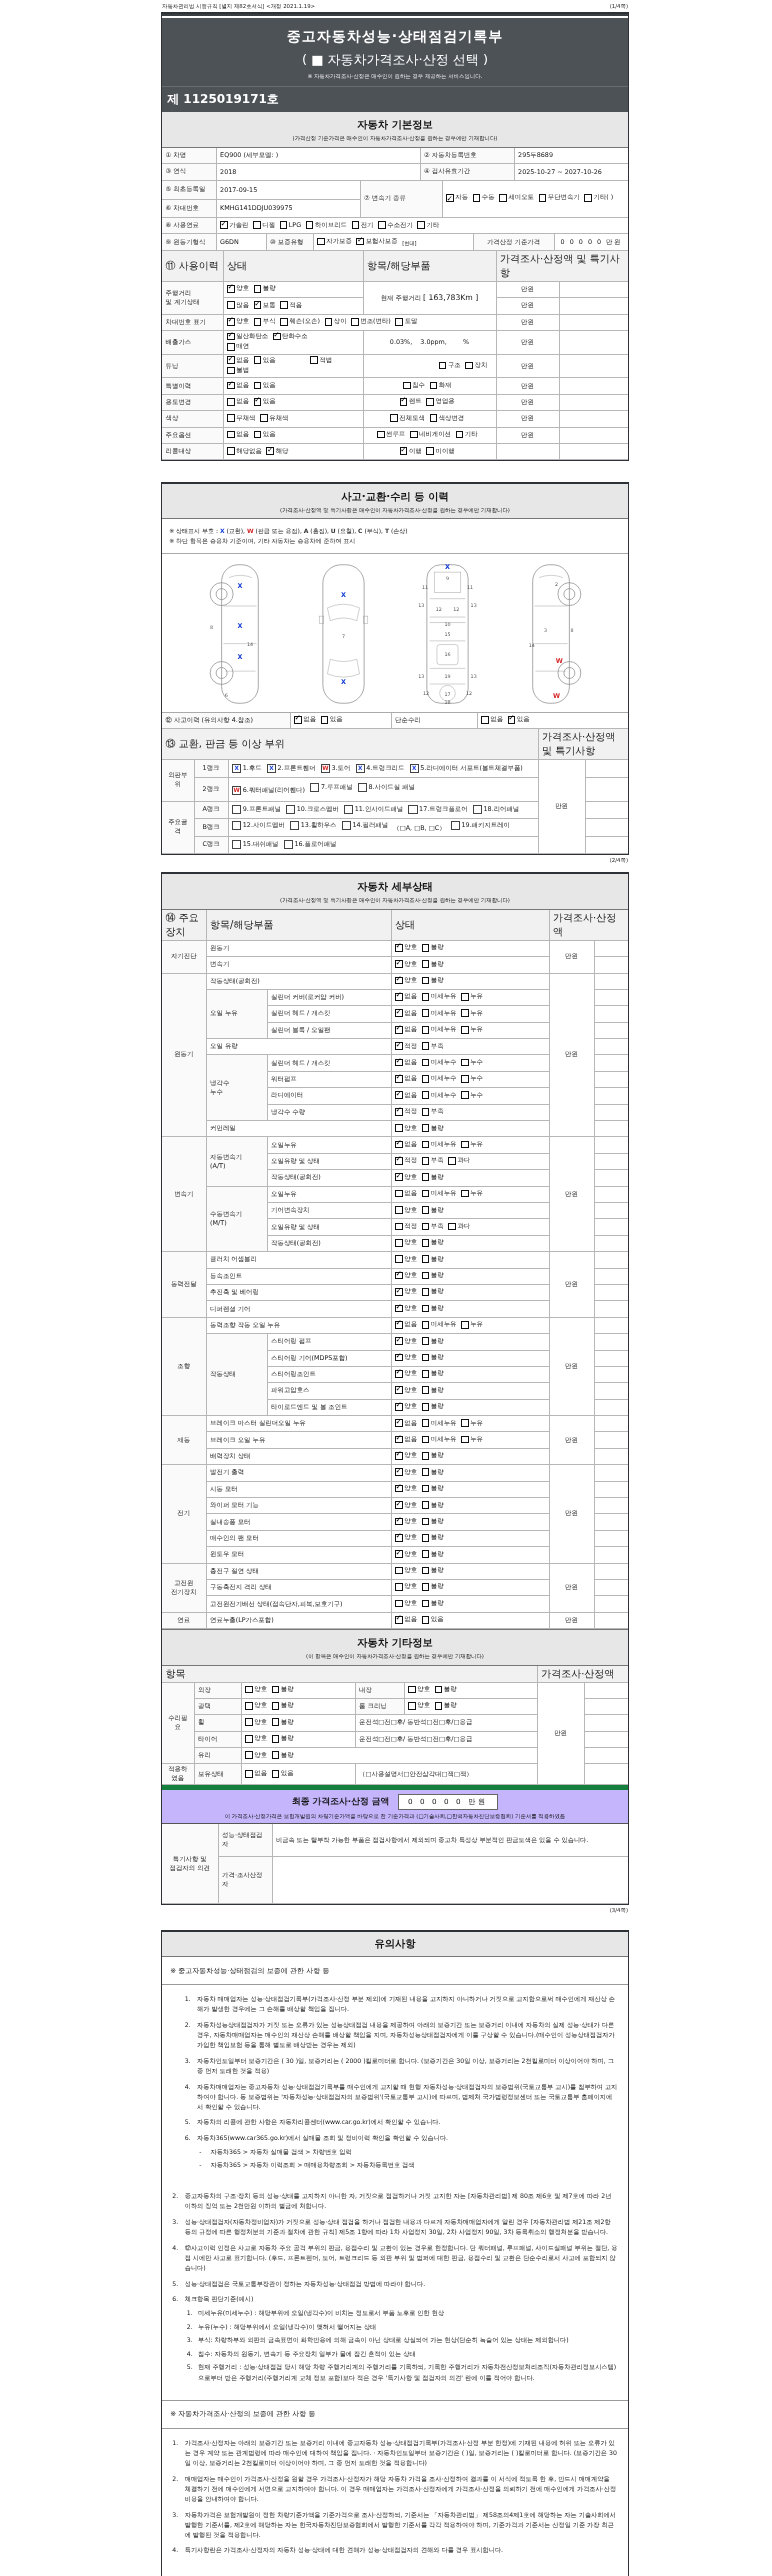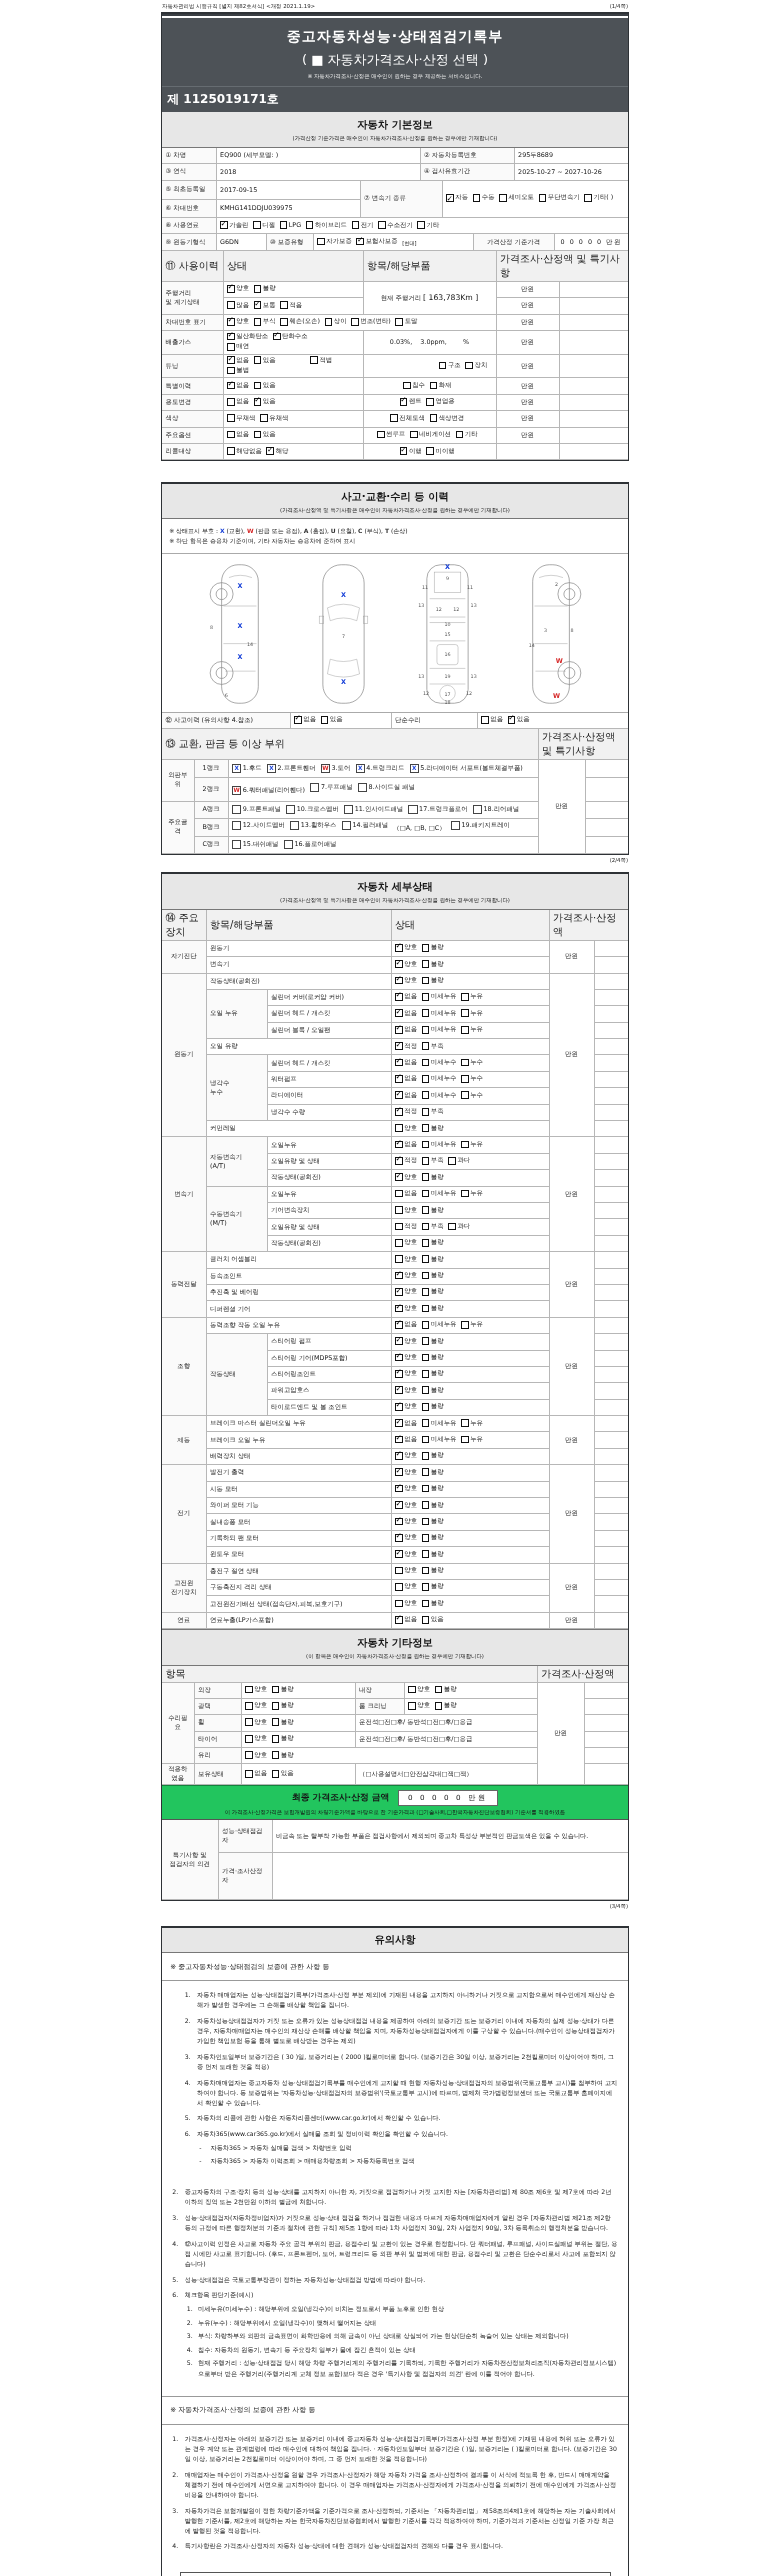--- a/index.html
+++ b/index.html
@@ -28,21 +28,21 @@
   .og{margin-right:30px}
   .bx{width:5.7px;height:5.7px;border:0.9px solid #111;display:inline-block;margin-right:1.5px;position:relative;flex:none;background:#fff}
   .bx.on::after{content:"\2713";position:absolute;left:-0.5px;top:-3.6px;font-size:7.7px;font-weight:bold;color:#000}
   .big{font-size:7.7px;font-weight:500}
   .page-label{text-align:right;font-size:5.4px;padding:2.1px 1px 0}
   .legend{font-size:6px;padding:6.2px 7.2px;border-bottom:0.5px solid #aaa;line-height:1.8}
   .diag-row{display:flex;justify-content:center;gap:27px;padding:7.2px 0 6.2px;border-bottom:0.5px solid #aaa}
   .mk{width:7.2px;height:7.2px;border:0.7px solid #444;display:inline-flex;align-items:center;justify-content:center;
       font-size:5.7px;font-weight:bold;margin-right:1.5px;flex:none;background:#fff}
   .ritem{display:inline-flex;align-items:center;margin:1px 5.2px 1px 0;white-space:nowrap}
-  .finalband{background:#22c55e;border-top:1px solid #15803d;border-bottom:1px solid #555;padding:3.6px 0 3.1px;text-align:center}
+  .finalband{background:#c4b5fd;border-top:5px solid #15803d;border-bottom:1px solid #555;padding:3.6px 0 3.1px;text-align:center}
   .finalband .fl{font-size:8.8px;font-weight:bold;vertical-align:middle}
   .finalband .fv{display:inline-block;border:0.8px solid #666;background:#fff;padding:2.1px 9.3px;margin-left:8.2px;
                  font-size:7.2px;letter-spacing:2.6px;vertical-align:middle}
   .finalband .fn{font-size:5.4px;margin-top:3.1px;letter-spacing:0}
   .note-hdr{padding:8.8px 8.2px;font-size:7px;border-bottom:0.5px solid #999}
   .note-hdr.mid{border-top:0.5px solid #999;margin-top:5.2px}
   .note-body{padding:3.1px 10.3px 6.2px;}
   .nitem{position:relative;padding-left:12.4px;margin:5.7px 0;font-size:6.2px;line-height:1.62}
   .nitem>.n{position:absolute;left:0;width:11.3px}
   .ind2{margin-left:12.4px}
@@ -1033,21 +1033,21 @@
             <td><span class="opt">
                 <span class="bx on"></span>
                 <span>양호</span>
               </span><span class="opt">
                 <span class="bx"></span>
                 <span>불량</span>
               </span></td>
             <td></td>
           </tr>
           <tr>
-            <td colspan="2">기록하되 팬 모터</td>
+            <td colspan="2">매수인의 팬 모터</td>
             <td><span class="opt">
                 <span class="bx on"></span>
                 <span>양호</span>
               </span><span class="opt">
                 <span class="bx"></span>
                 <span>불량</span>
               </span></td>
             <td></td>
           </tr>
           <tr>

